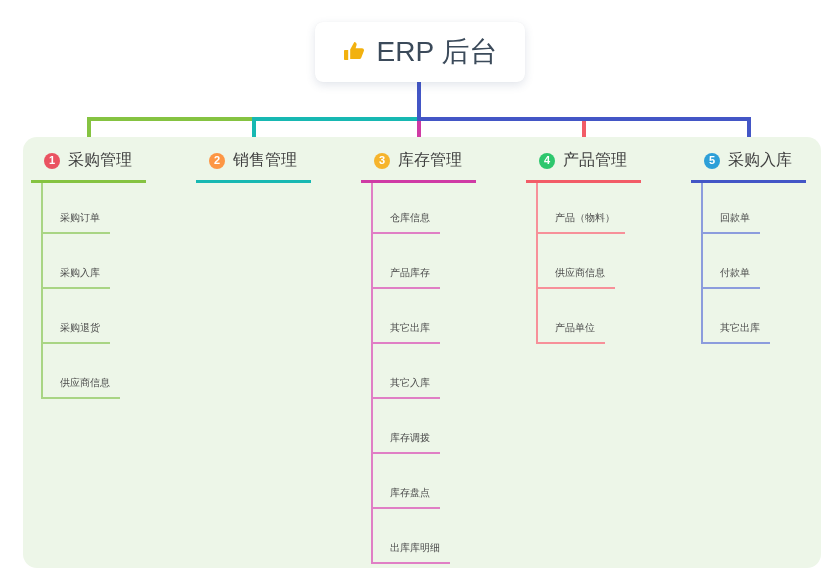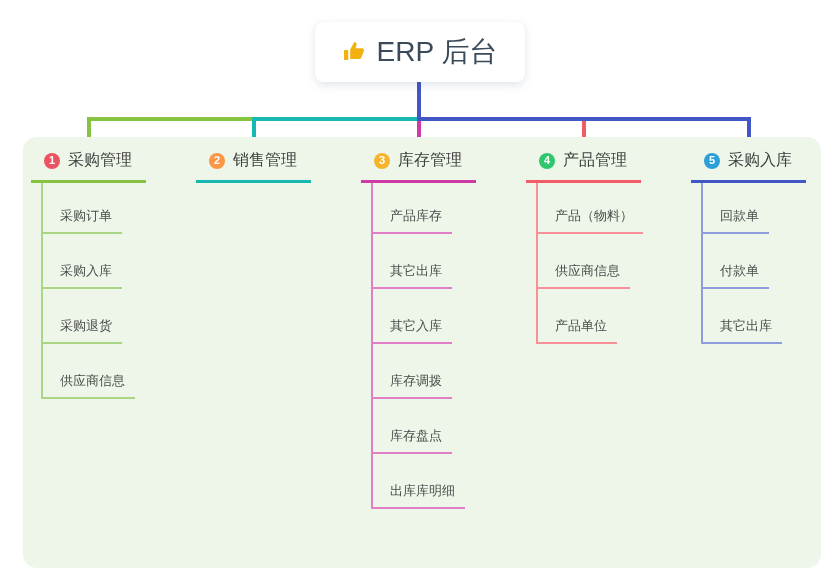--- a/index.html
+++ b/index.html
@@ -37,21 +37,21 @@
     display:flex;align-items:center;justify-content:center;
     color:#ffffff;font-size:11px;font-weight:bold;line-height:1;
   }
   .children{
     margin-left:10px;border-left:2px solid #bbb;
   }
   .child{
     height:55px;display:flex;align-items:flex-end;
     box-sizing:border-box;width:fit-content;white-space:nowrap;
     padding:16px 10px 7px 17px;border-bottom:2px solid #bbb;
-    font-size:13px;color:#4c4c4c;
+    font-size:10px;color:#4c4c4c;
   }
   .child:first-child{height:51px;}
 </style>
 </head>
 <body>
 
 <div class="panel" style="background: rgb(237, 246, 232);"></div>
 
 <div class="root-node" style="color: rgb(59, 74, 90);">
   <span style="display:flex;">
@@ -90,20 +90,21 @@
       <span class="badge" style="background: rgb(253, 150, 68);">2</span>
       <span class="branch-label">销售管理</span>
     </div>
   </div>
     <div class="branch" style="left: 361px;">
     <div class="branch-header" style="border-bottom-color: rgb(207, 59, 165);">
       <span class="badge" style="background: rgb(246, 180, 44);">3</span>
       <span class="branch-label">库存管理</span>
     </div>
     <div class="children" style="border-left-color: rgb(224, 127, 197);">
+        <div class="child" style="border-bottom-color: rgb(224, 127, 197);">仓库信息</div>
         <div class="child" style="border-bottom-color: rgb(224, 127, 197);">产品库存</div>
         <div class="child" style="border-bottom-color: rgb(224, 127, 197);">其它出库</div>
         <div class="child" style="border-bottom-color: rgb(224, 127, 197);">其它入库</div>
         <div class="child" style="border-bottom-color: rgb(224, 127, 197);">库存调拨</div>
         <div class="child" style="border-bottom-color: rgb(224, 127, 197);">库存盘点</div>
         <div class="child" style="border-bottom-color: rgb(224, 127, 197);">出库库明细</div>
       </div>
   </div>
     <div class="branch" style="left: 526px;">
     <div class="branch-header" style="border-bottom-color: rgb(242, 92, 103);">

